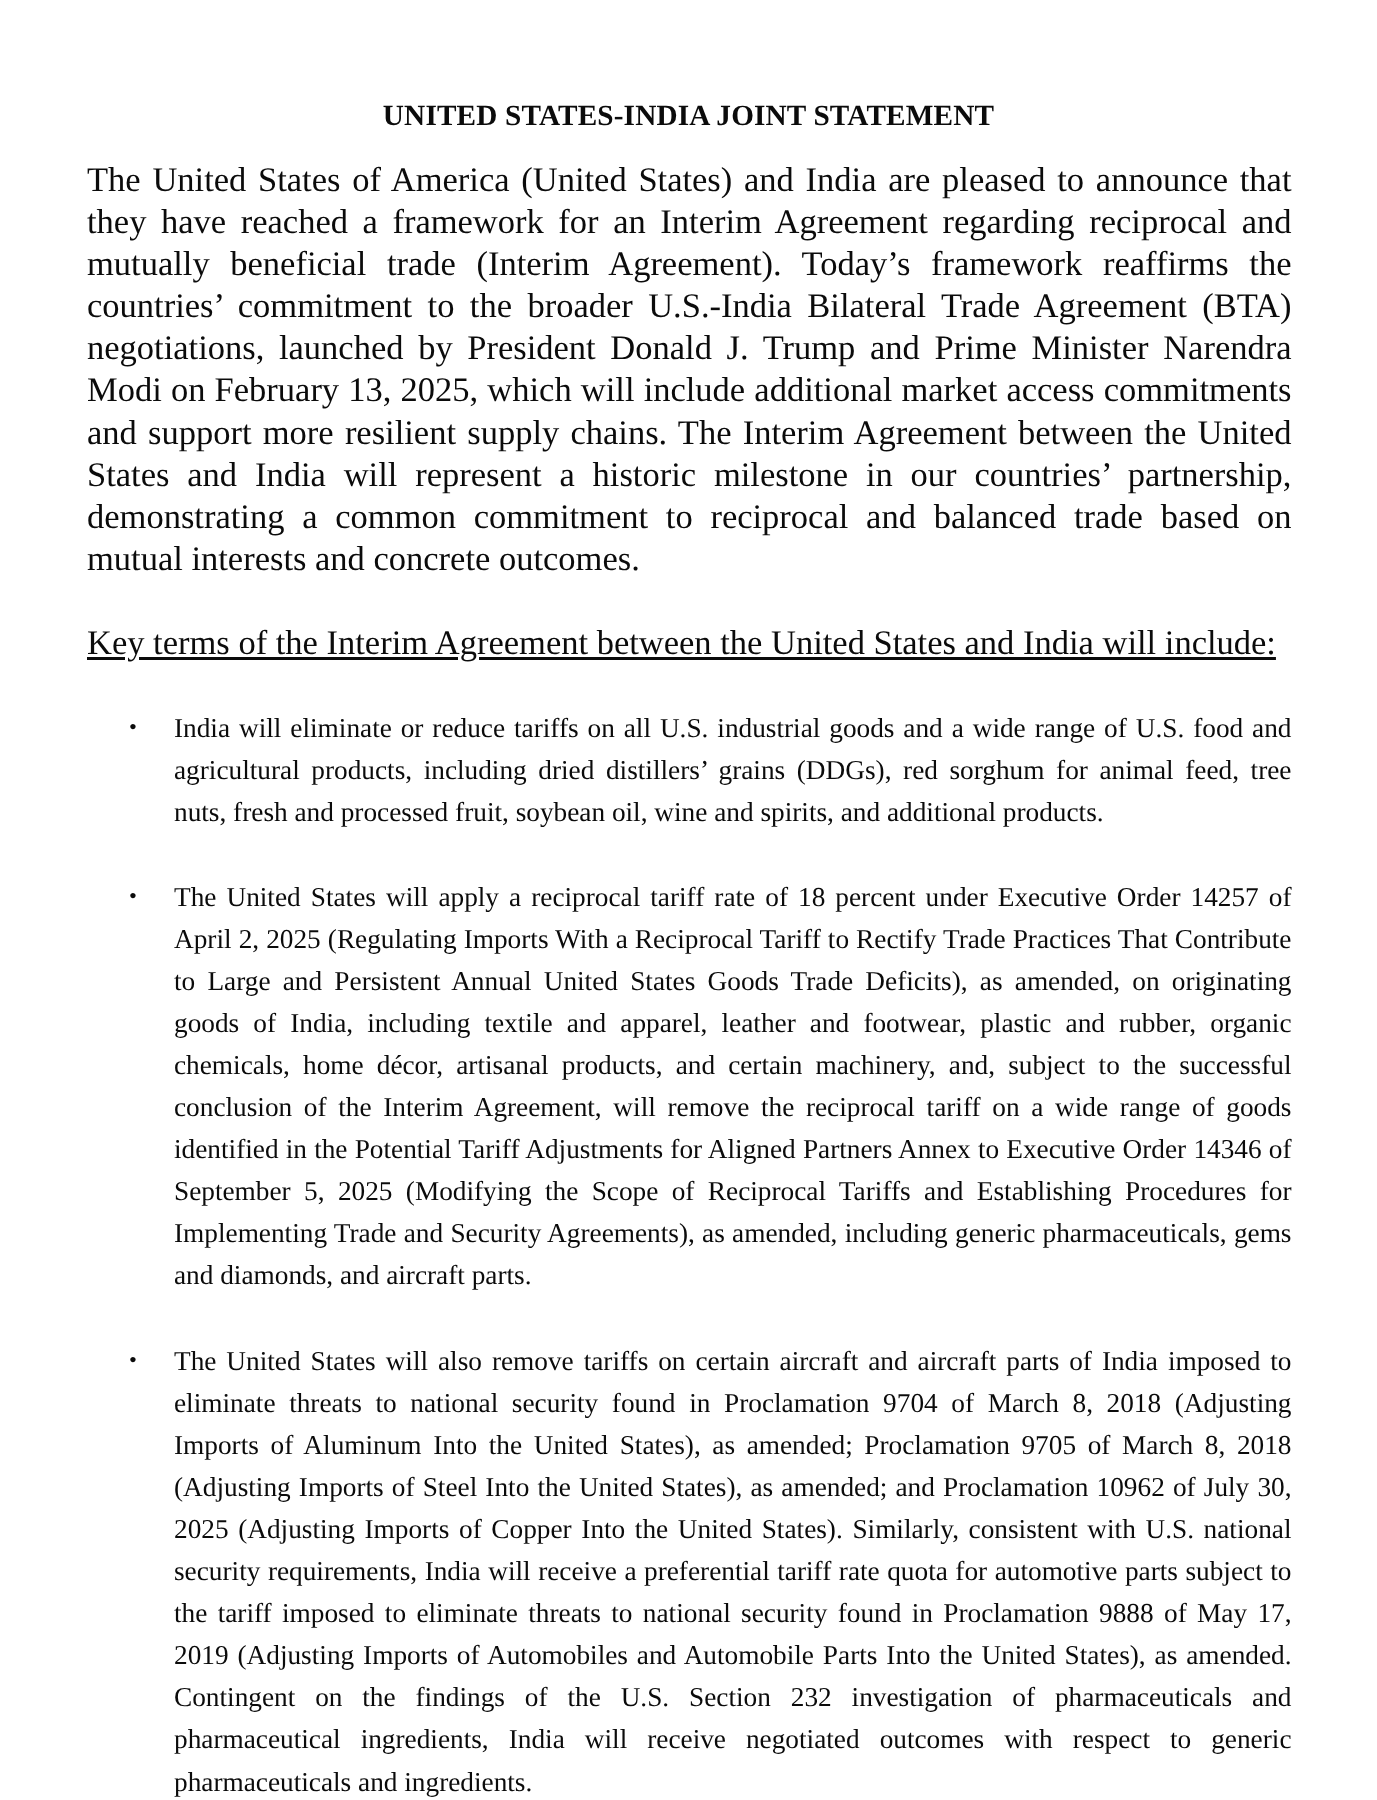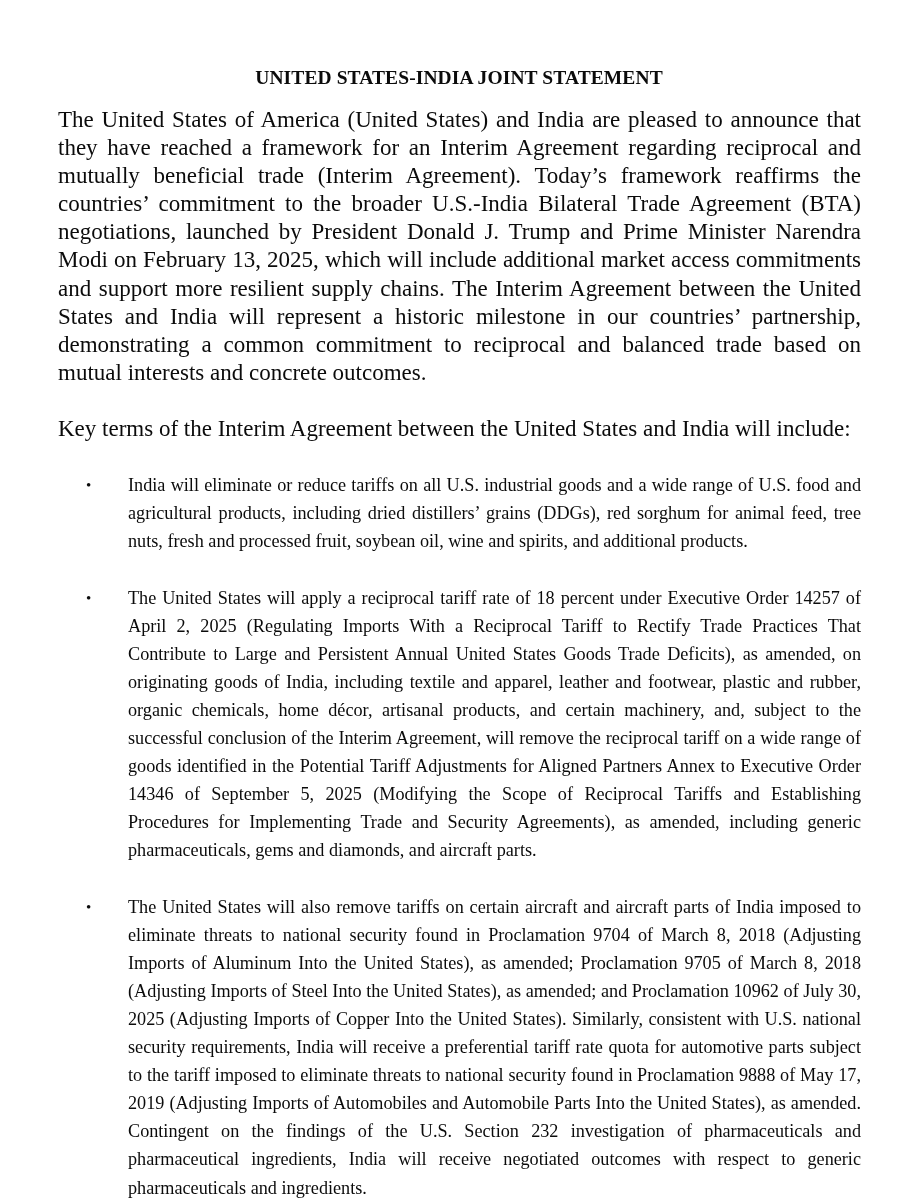--- a/index.html
+++ b/index.html
@@ -42,20 +42,21 @@
   p.para {
     margin: 0 0 0 0;
     font-size: 23px;
     line-height: 28.1px;
     text-align: justify;
     text-justify: inter-word;
     hyphens: none;
   }
   p.para + p.para {
     margin-top: 28.1px;
+    text-decoration: underline;
   }
   .bullet-list {
     margin: 28.1px 0 0 0;
     padding: 0;
     list-style: none;
   }
   li.bullet {
     position: relative;
     padding-left: 58px;
     font-size: 18.2px;
@@ -73,21 +74,21 @@
     top: 0;
     width: 10px;
     line-height: 28.1px;
     font-size: 15px;
     text-align: left;
   }
   li.bullet .btext {
     display: block;
   }
   
-  .para, .btext { text-align-last: left; margin-left: 12px; }
+  .para, .btext { text-align-last: left; }
 </style>
 </head>
 <body>
 
 <div class="page">
 
   <h1 class="doc-title">UNITED STATES-INDIA JOINT STATEMENT</h1>
 
   <div class="body-col">
 

